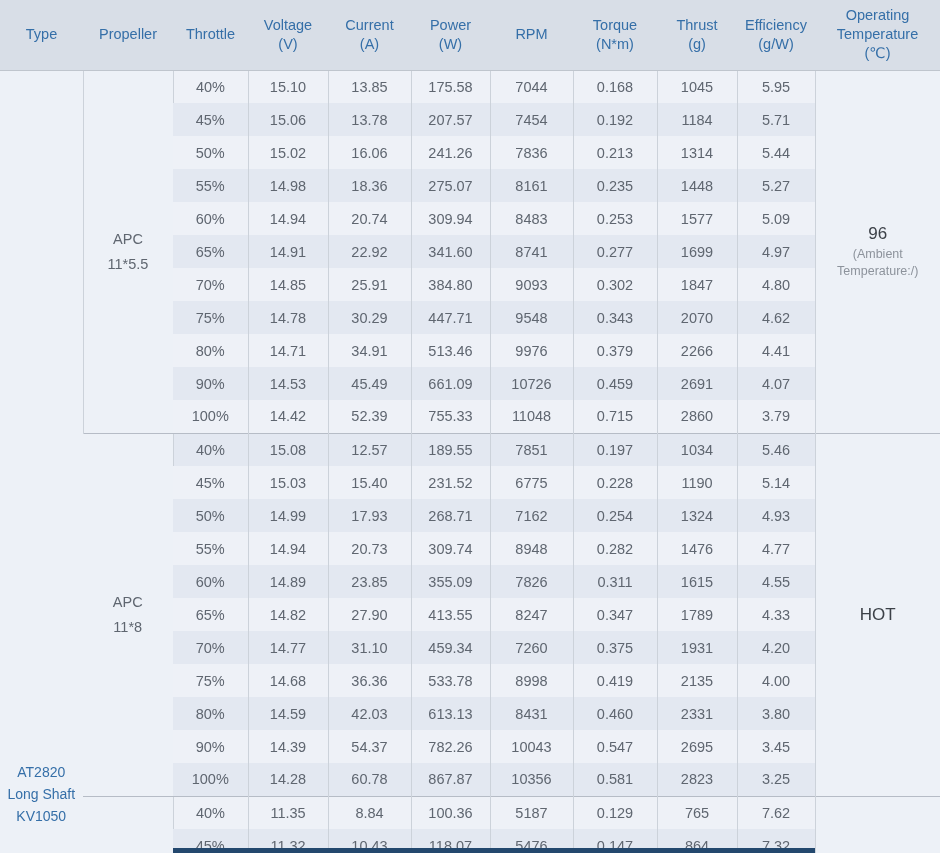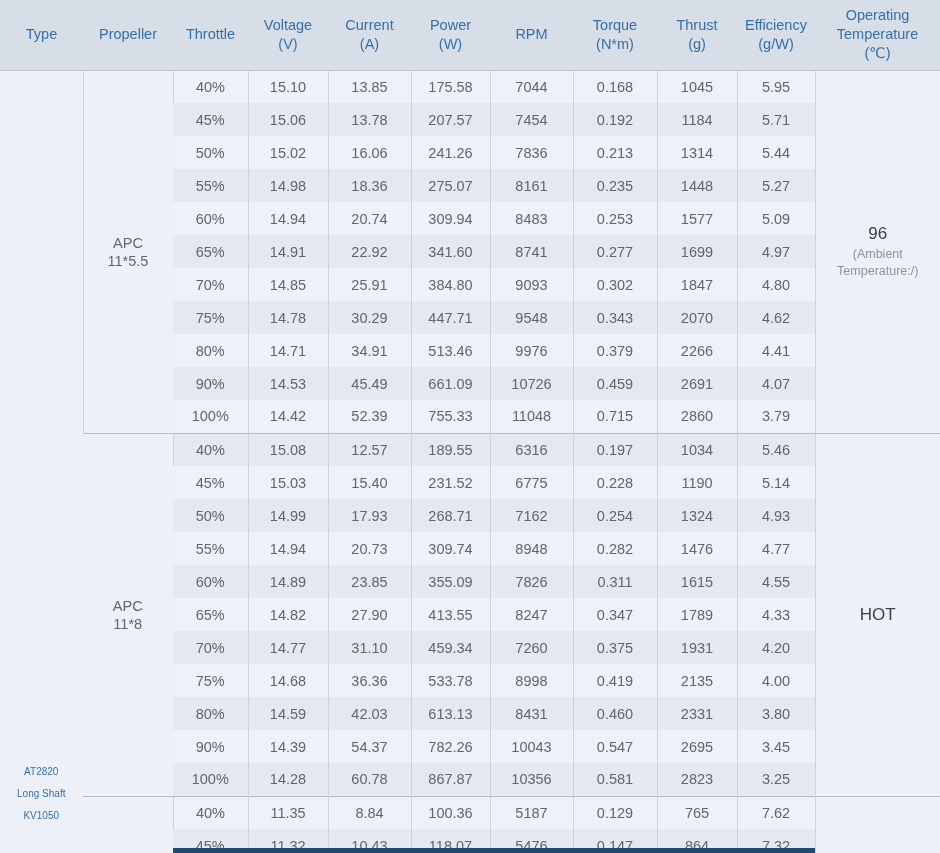--- a/index.html
+++ b/index.html
@@ -20,23 +20,23 @@
   tbody tr:nth-child(even) td { background:#e3e8f1; }
 
   tbody td + td { border-left:1px solid #ccd2da; }
 
   td.span-cell { background:#edf1f7 !important; }
   td.type-cell { background:#edf1f7 !important; position:relative; border-left:none; }
   td.group-start { border-top:1px solid #b6bcc6; }
 
   .type-label {
     position:absolute; left:0; right:0; top:690px;
-    color:#356fa8; font-size:10px; line-height:22px; text-align:center;
+    color:#356fa8; font-size:14px; line-height:22px; text-align:center;
   }
-  .prop-label { color:#5f6670; font-size:14.5px; line-height:18px; }
+  .prop-label { color:#5f6670; font-size:14.5px; line-height:25px; }
 
   .temp-value { color:#3c4148; font-size:17px; line-height:20px; }
   .temp-note  { color:#8d939c; font-size:12.5px; line-height:17px; margin-top:2px;
                 white-space:normal; padding:0 8px; }
 
   #bottom-bar {
     position:absolute; left:173px; top:848px; width:642px; height:5px;
     background:#23486e;
   }
 </style>
@@ -197,21 +197,21 @@
           <td>2860</td>
           <td>3.79</td>
         </tr>
         <tr>
           <td rowspan="11" class="span-cell group-start"><div class="prop-label">APC
 11*8</div></td>
           <td class="group-start">40%</td>
           <td class="group-start">15.08</td>
           <td class="group-start">12.57</td>
           <td class="group-start">189.55</td>
-          <td class="group-start">6316</td>
+          <td class="group-start">7851</td>
           <td class="group-start">0.197</td>
           <td class="group-start">1034</td>
           <td class="group-start">5.46</td>
           <td rowspan="11" class="span-cell group-start"><div class="temp-value">HOT</div></td>
         </tr>
         <tr>
           <td>45%</td>
           <td>15.03</td>
           <td>15.40</td>
           <td>231.52</td>

